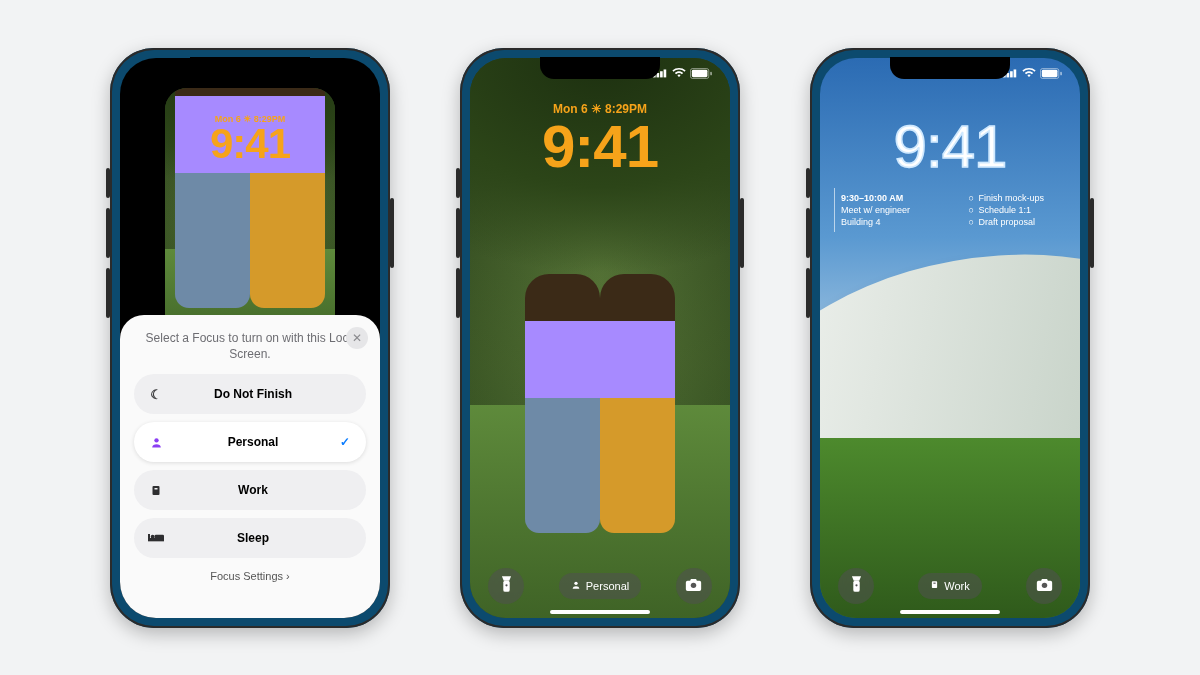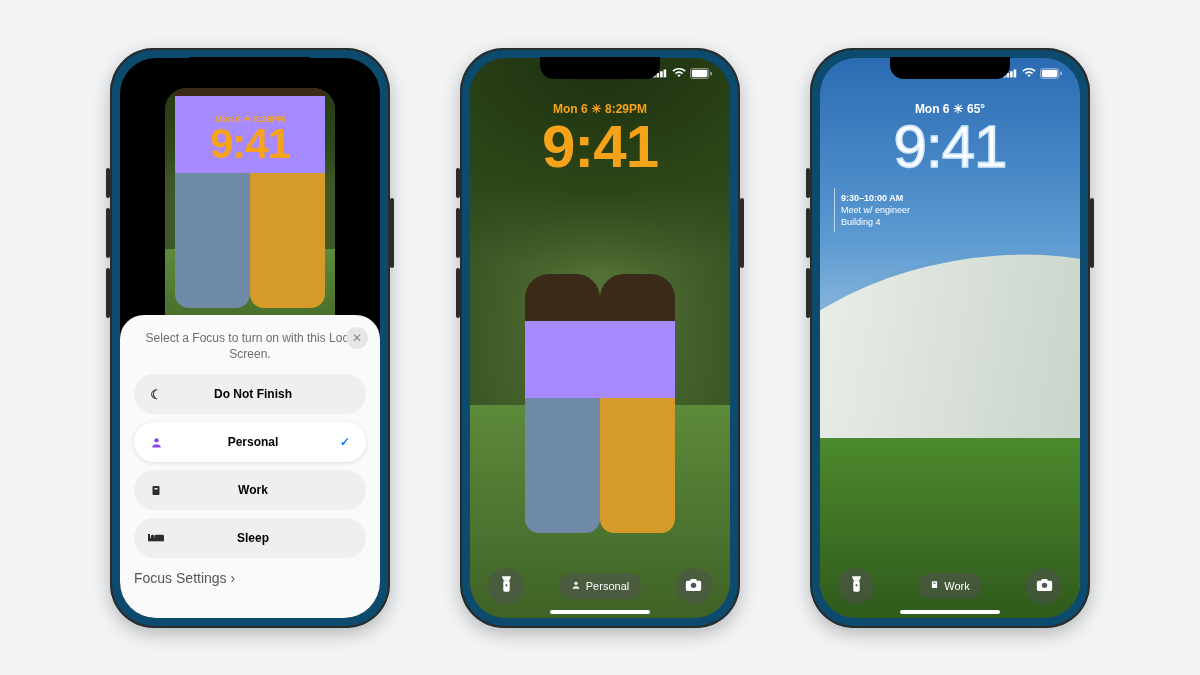--- a/index.html
+++ b/index.html
@@ -193,21 +193,21 @@
     display:flex; align-items:center; gap:10px;
     padding:0 14px 0 14px; font-size:12px; font-weight:600;
     position:relative;
   }
   .opt .lbl{ flex:1; text-align:center; padding-right:20px; }
   .opt.selected { background:#fff; box-shadow:0 1px 4px rgba(0,0,0,.12); }
   .opt.selected::after{
     content:"✓"; position:absolute; right:16px; color:#0a7cff; font-size:12px; font-weight:800;
   }
   .settings-link{
-    font-size:14px; color:#555; padding-top:4px;
+    text-align:center; font-size:11px; color:#555; padding-top:4px;
   }
   .settings-link::after{ content:" ›"; }
 
   
   .ic-moon   { color:#3a3a3c; }
   .ic-person { color:#8b3ff3; }
   .ic-work   { color:#2e2e30; }
   .ic-bed    { color:#2e2e30; }
 
   .icon { width:16px; display:flex; justify-content:center; font-size:13px; }
@@ -386,28 +386,32 @@
         <span>
             <svg width="22" height="11" viewBox="0 0 24 12" fill="none">
               <rect x="0.5" y="0.5" width="20" height="11" rx="2.5" stroke="#fff" stroke-opacity=".5"></rect>
               <rect x="2" y="2" width="17" height="8" rx="1.5" fill="#fff"></rect>
               <rect x="22" y="4" width="2" height="4" rx="1" fill="#fff" fill-opacity=".5"></rect>
             </svg>
           </span>
       </div>
     </div>
 
-    <div class="ls-date">Mon 6  ☀︎  65°</div>
     <div class="ls-time">9:41</div>
 
     <div class="widgets">
       <div class="widget cal">
         <div style="font-weight:700">9:30–10:00 AM</div>
         <div>Meet w/ engineer</div>
         <div>Building 4</div>
+      </div>
+      <div class="widget todo">
+        <div>Finish mock-ups</div>
+        <div>Schedule 1:1</div>
+        <div>Draft proposal</div>
       </div>
     </div>
 
     <div class="ls-bottom">
       <div class="ctl">
         <span><svg width="11" height="17" viewBox="0 0 12 18" fill="#fff">
               <rect x="2.5" y="6" width="7" height="12" rx="2"></rect>
               <path d="M1 1h10l-2 5H3z"></path>
               <circle cx="6" cy="11" r="1.2" fill="#555"></circle>
             </svg></span>

